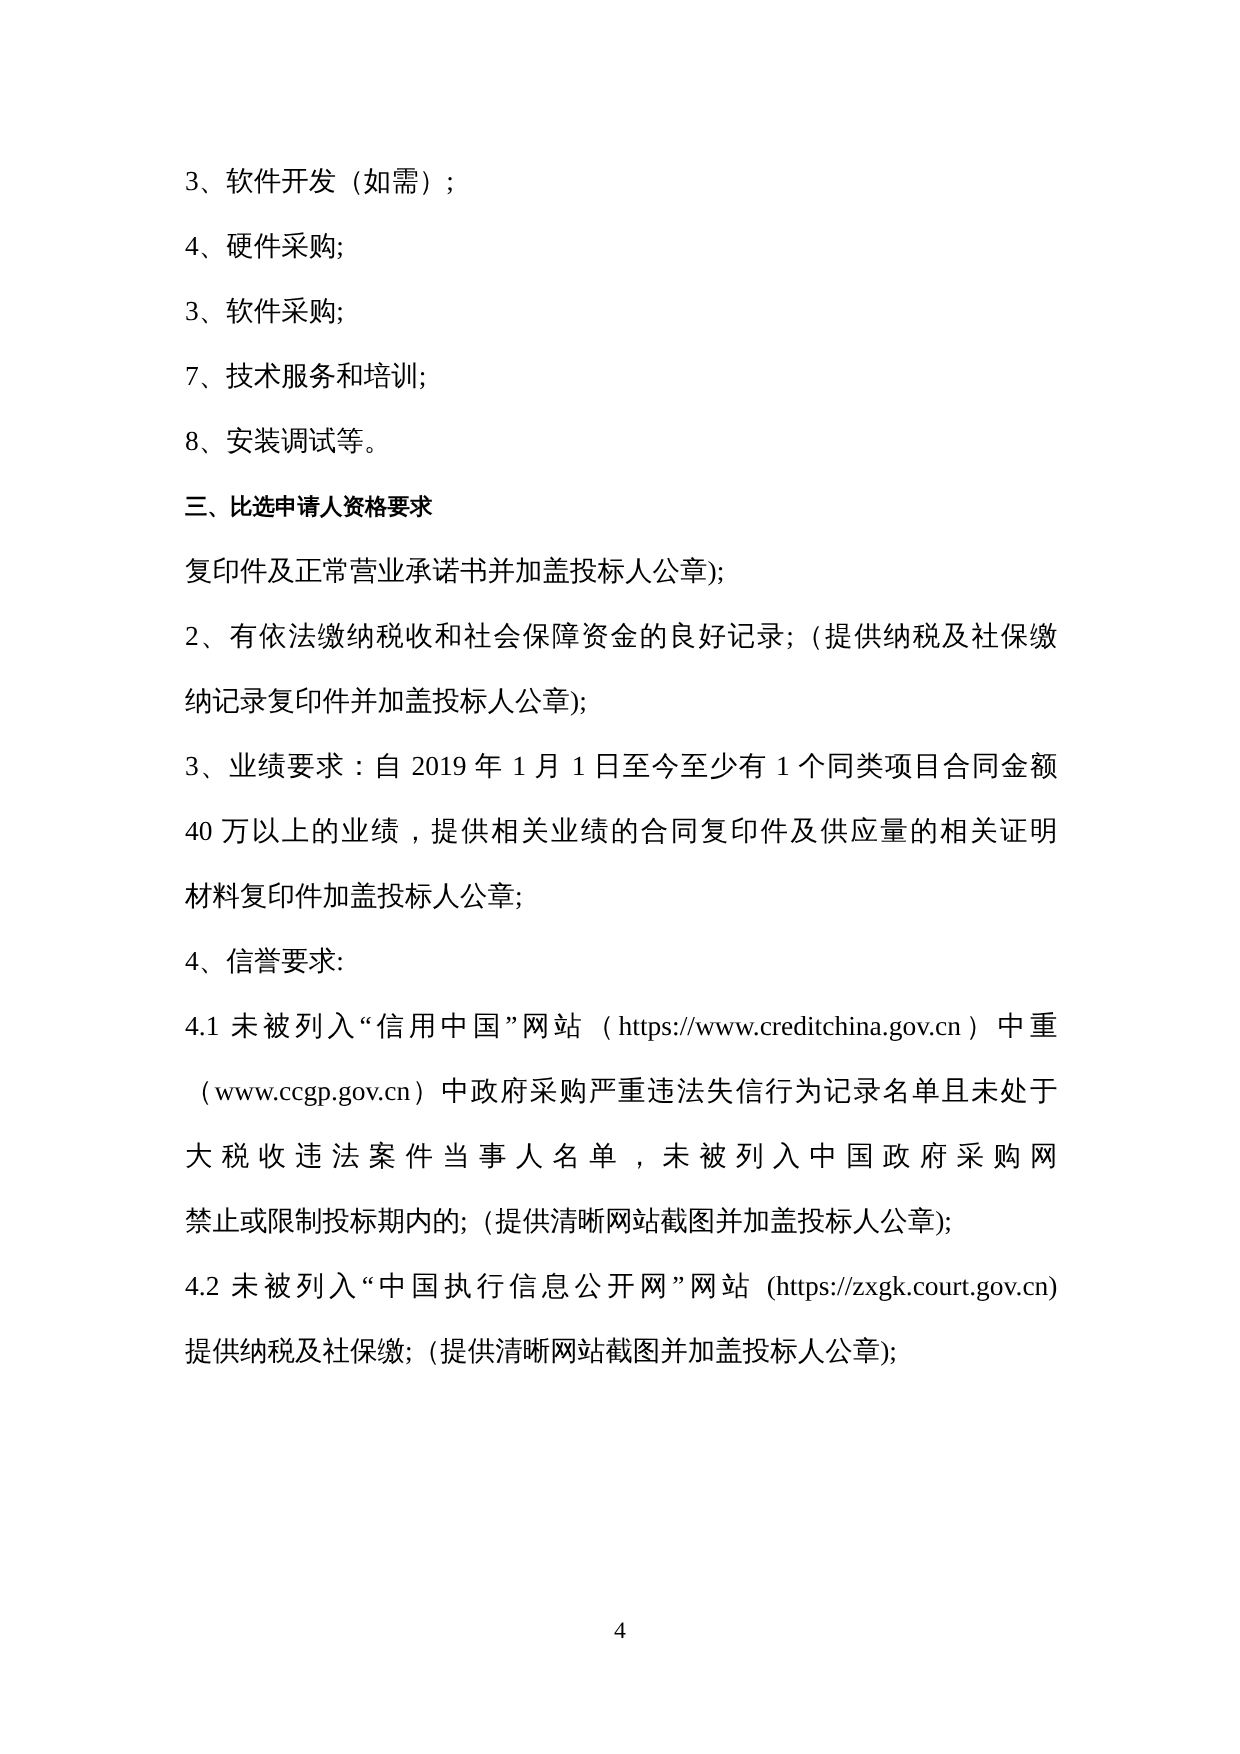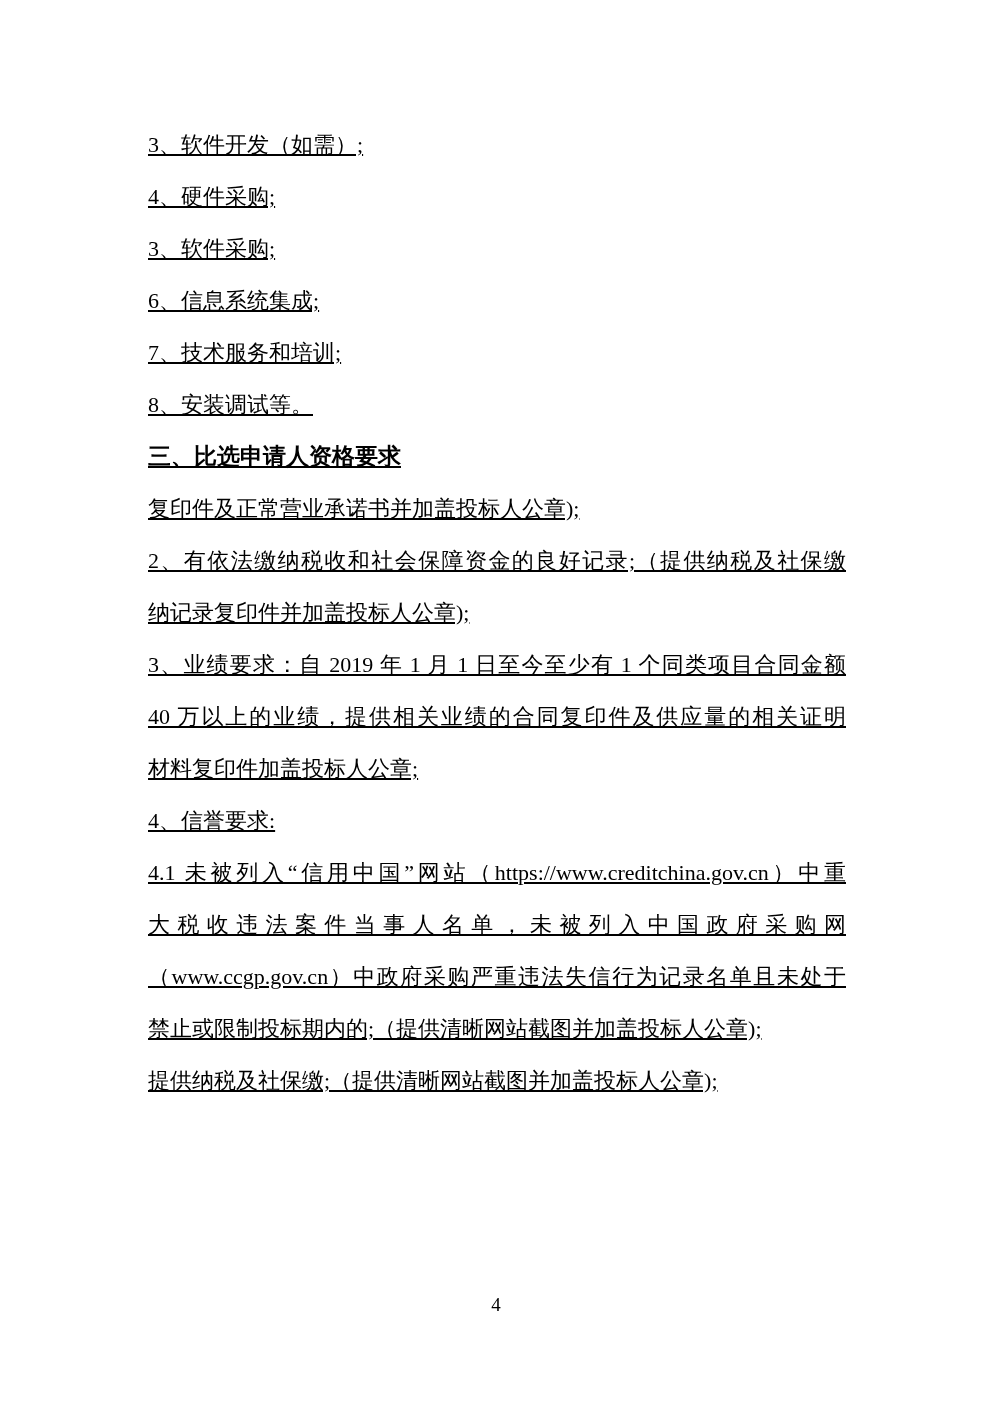--- a/index.html
+++ b/index.html
@@ -25,64 +25,63 @@
     left: 148px;
     top: 119px;
     width: 698px;
   }
   .line {
     height: 52px;
     line-height: 52px;
     font-size: 22px;
     overflow: hidden;
     text-align: left;
-    text-decoration: underline;
   }
   .line.j {
     text-align: justify;
     text-align-last: justify;
   }
   .line.heading {
     font-weight: bold;
-    font-size: 23px;
+    font-size: 18px;
   }
   .page-number {
     position: absolute;
     left: 0;
     top: 1292px;
     width: 992px;
     text-align: center;
     font-size: 19px;
     line-height: 26px;
   }
 </style>
 </head>
 <body>
 
 <div class="page">
   <div class="content">
 
     <div class="line">3、软件开发（如需）;</div>
     <div class="line">4、硬件采购;</div>
     <div class="line">3、软件采购;</div>
-    <div class="line">6、信息系统集成;</div>
     <div class="line">7、技术服务和培训;</div>
     <div class="line">8、安装调试等。</div>
 
     <div class="line heading">三、比选申请人资格要求</div>
 
     <div class="line">复印件及正常营业承诺书并加盖投标人公章);</div>
     <div class="line j">2、有依法缴纳税收和社会保障资金的良好记录;（提供纳税及社保缴</div>
     <div class="line">纳记录复印件并加盖投标人公章);</div>
     <div class="line j">3、业绩要求：自 2019 年 1 月 1 日至今至少有 1 个同类项目合同金额</div>
     <div class="line j">40 万以上的业绩，提供相关业绩的合同复印件及供应量的相关证明</div>
     <div class="line">材料复印件加盖投标人公章;</div>
     <div class="line">4、信誉要求:</div>
     <div class="line j">4.1 未被列入“信用中国”网站（https://www.creditchina.gov.cn）中重</div>
+    <div class="line j">（www.ccgp.gov.cn）中政府采购严重违法失信行为记录名单且未处于</div>
     <div class="line j">大税收违法案件当事人名单，未被列入中国政府采购网</div>
-    <div class="line j">（www.ccgp.gov.cn）中政府采购严重违法失信行为记录名单且未处于</div>
     <div class="line">禁止或限制投标期内的;（提供清晰网站截图并加盖投标人公章);</div>
+    <div class="line j">4.2 未被列入“中国执行信息公开网”网站 (https://zxgk.court.gov.cn)</div>
     <div class="line">提供纳税及社保缴;（提供清晰网站截图并加盖投标人公章);</div>
 
   </div>
 
   <div class="page-number">4</div>
 </div>
 
 </body></html>

